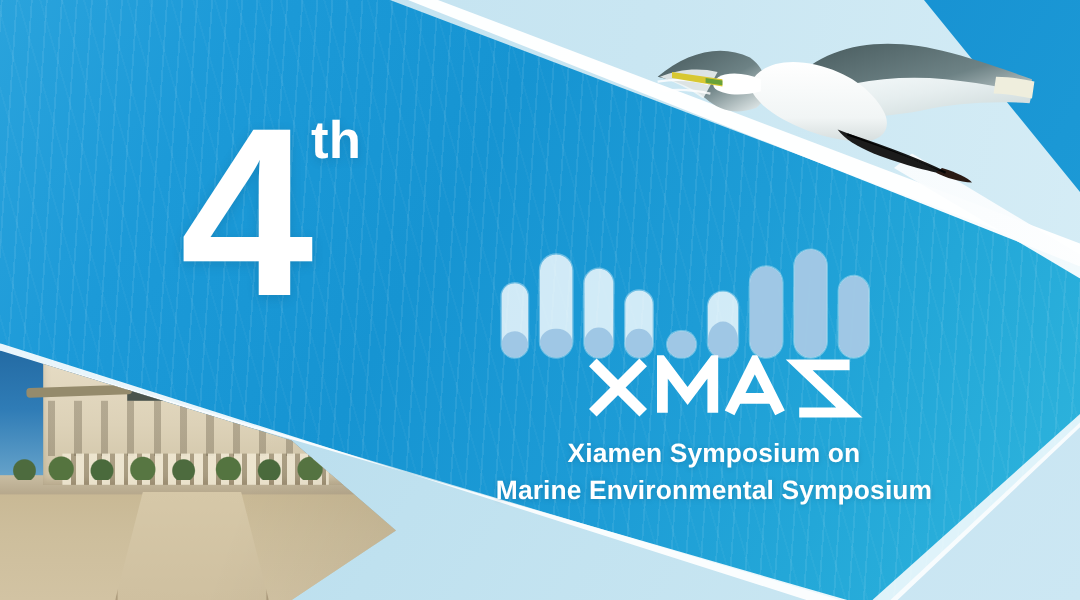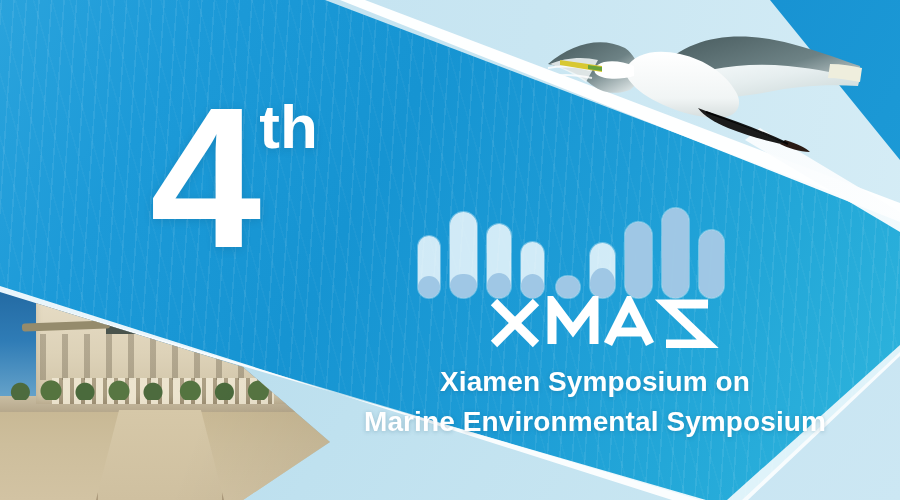--- a/index.html
+++ b/index.html
@@ -250,21 +250,21 @@
     line-height: 1;
     user-select: none;
   }
   .numeral .four {
     font-size: 200px;
     font-weight: 700;
     letter-spacing: -6px;
     text-shadow: 0 2px 10px rgba(10,60,90,.18);
   }
   .numeral .ord {
-    font-size: 62px;
+    font-size: 44px;
     font-weight: 600;
     vertical-align: top;
     position: relative;
     top: 18px;
     left: 4px;
     text-shadow: 0 2px 8px rgba(10,60,90,.18);
   }
 
   
   .logo {
@@ -299,21 +299,21 @@
   }
 
   
   .subtitle {
     position: absolute;
     left: 360px;
     top: 362px;
     width: 470px;
     text-align: center;
     color: #ffffff;
-    font-size: 28px;
+    font-size: 22px;
     font-weight: 700;
     line-height: 1.42;
     letter-spacing: .1px;
     text-shadow: 0 1px 4px rgba(10,70,100,.25);
   }
   .subtitle .l2 { display: block; }
 </style>
 </head>
 <body>
 

